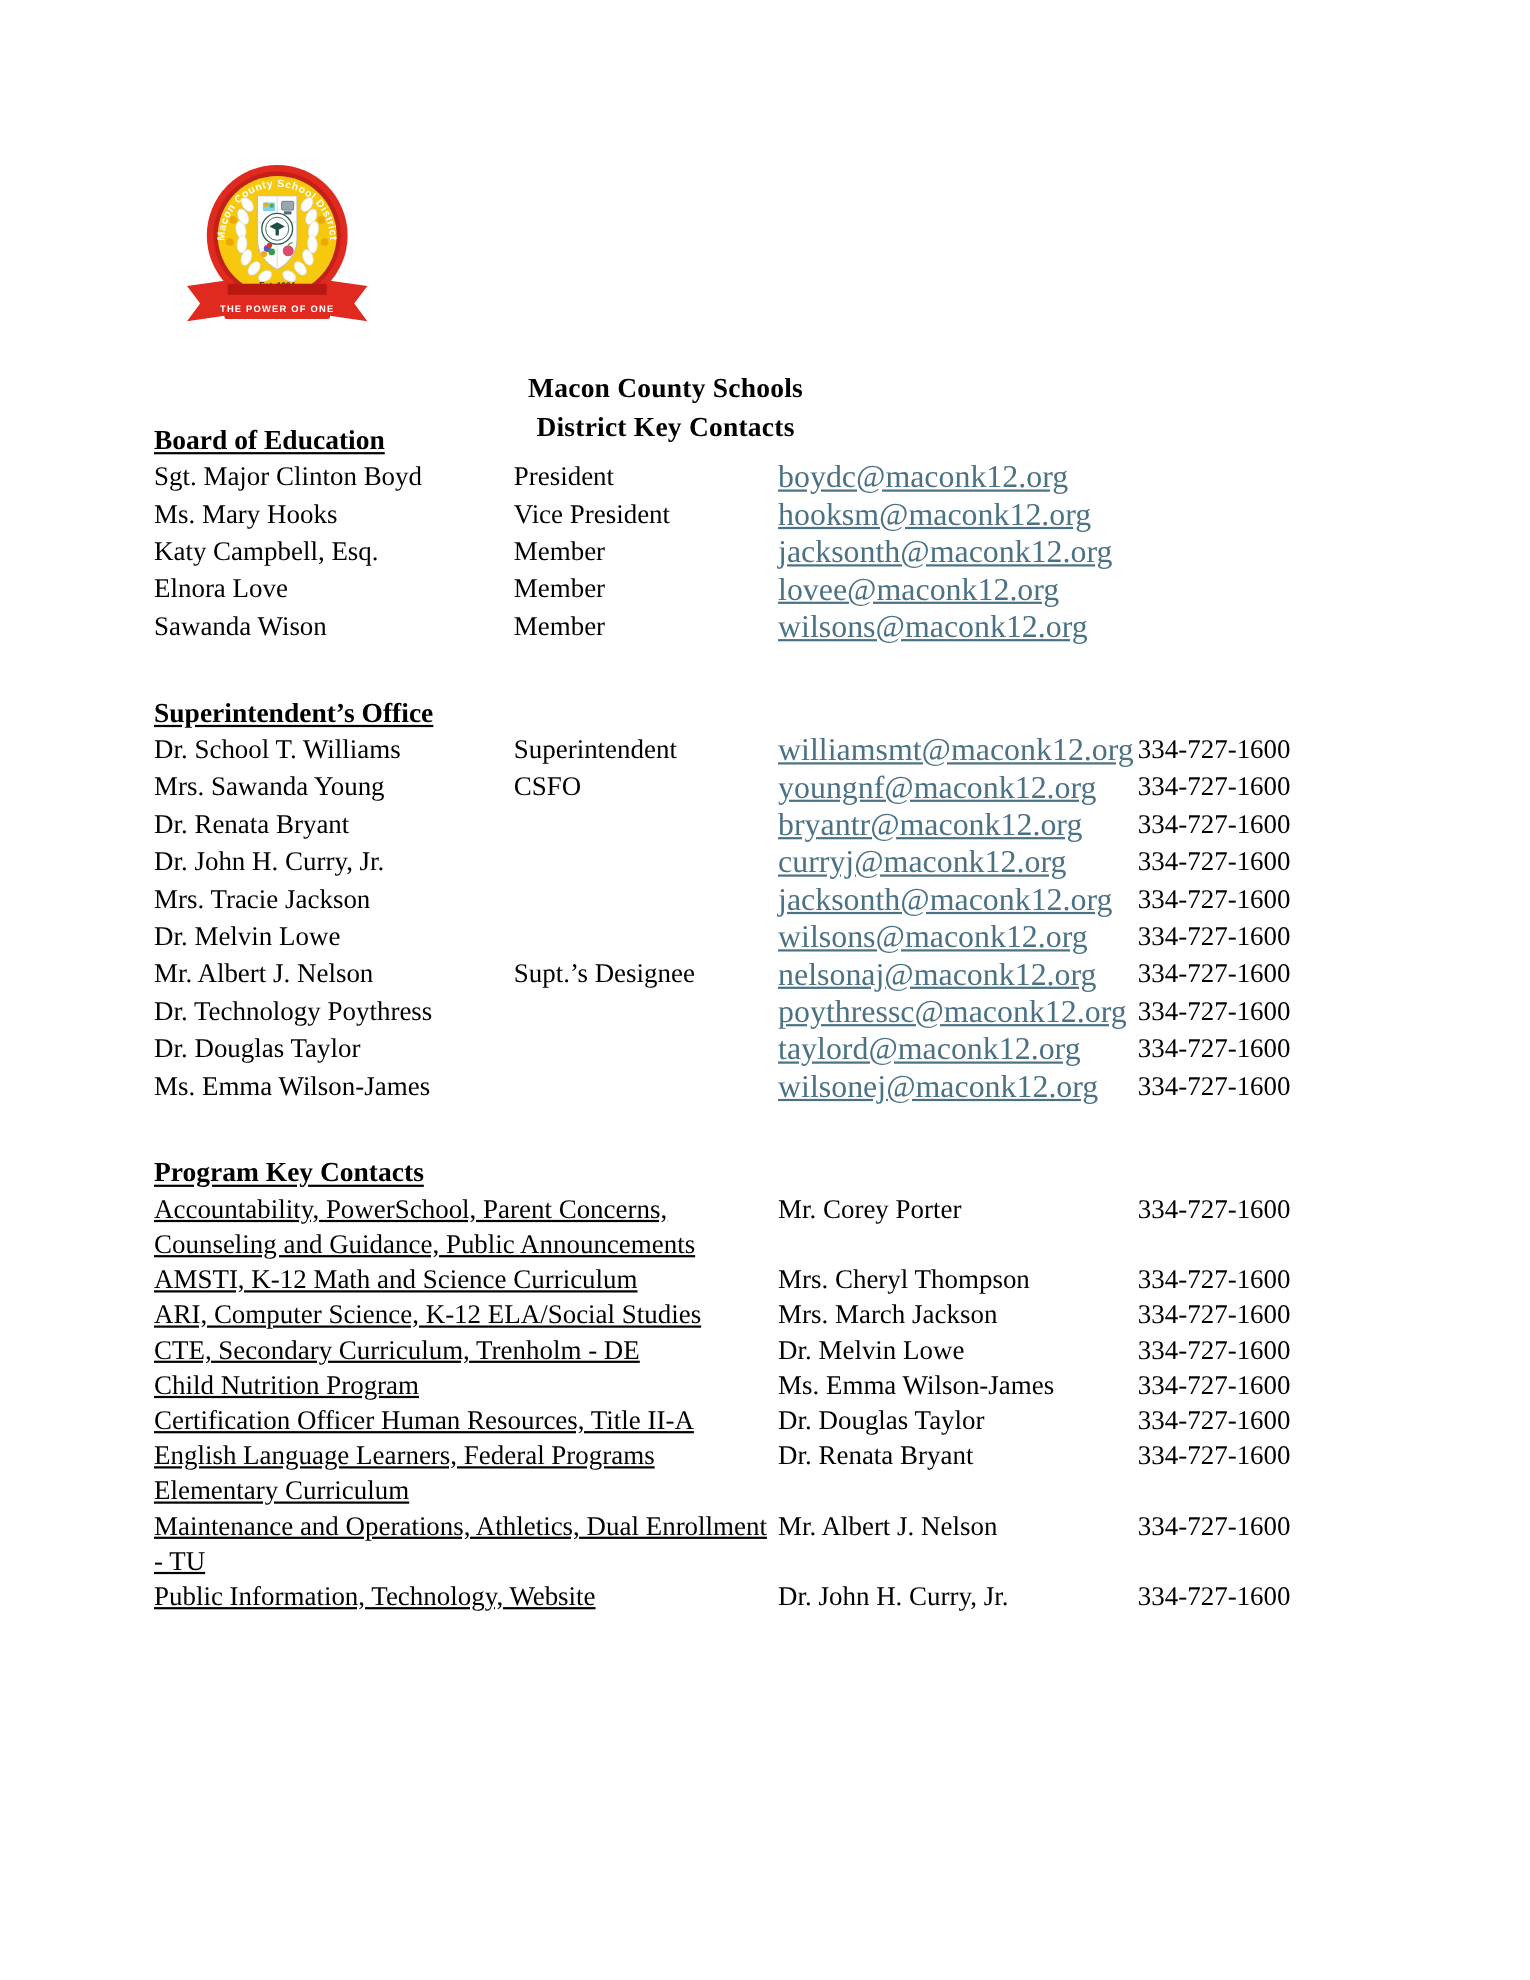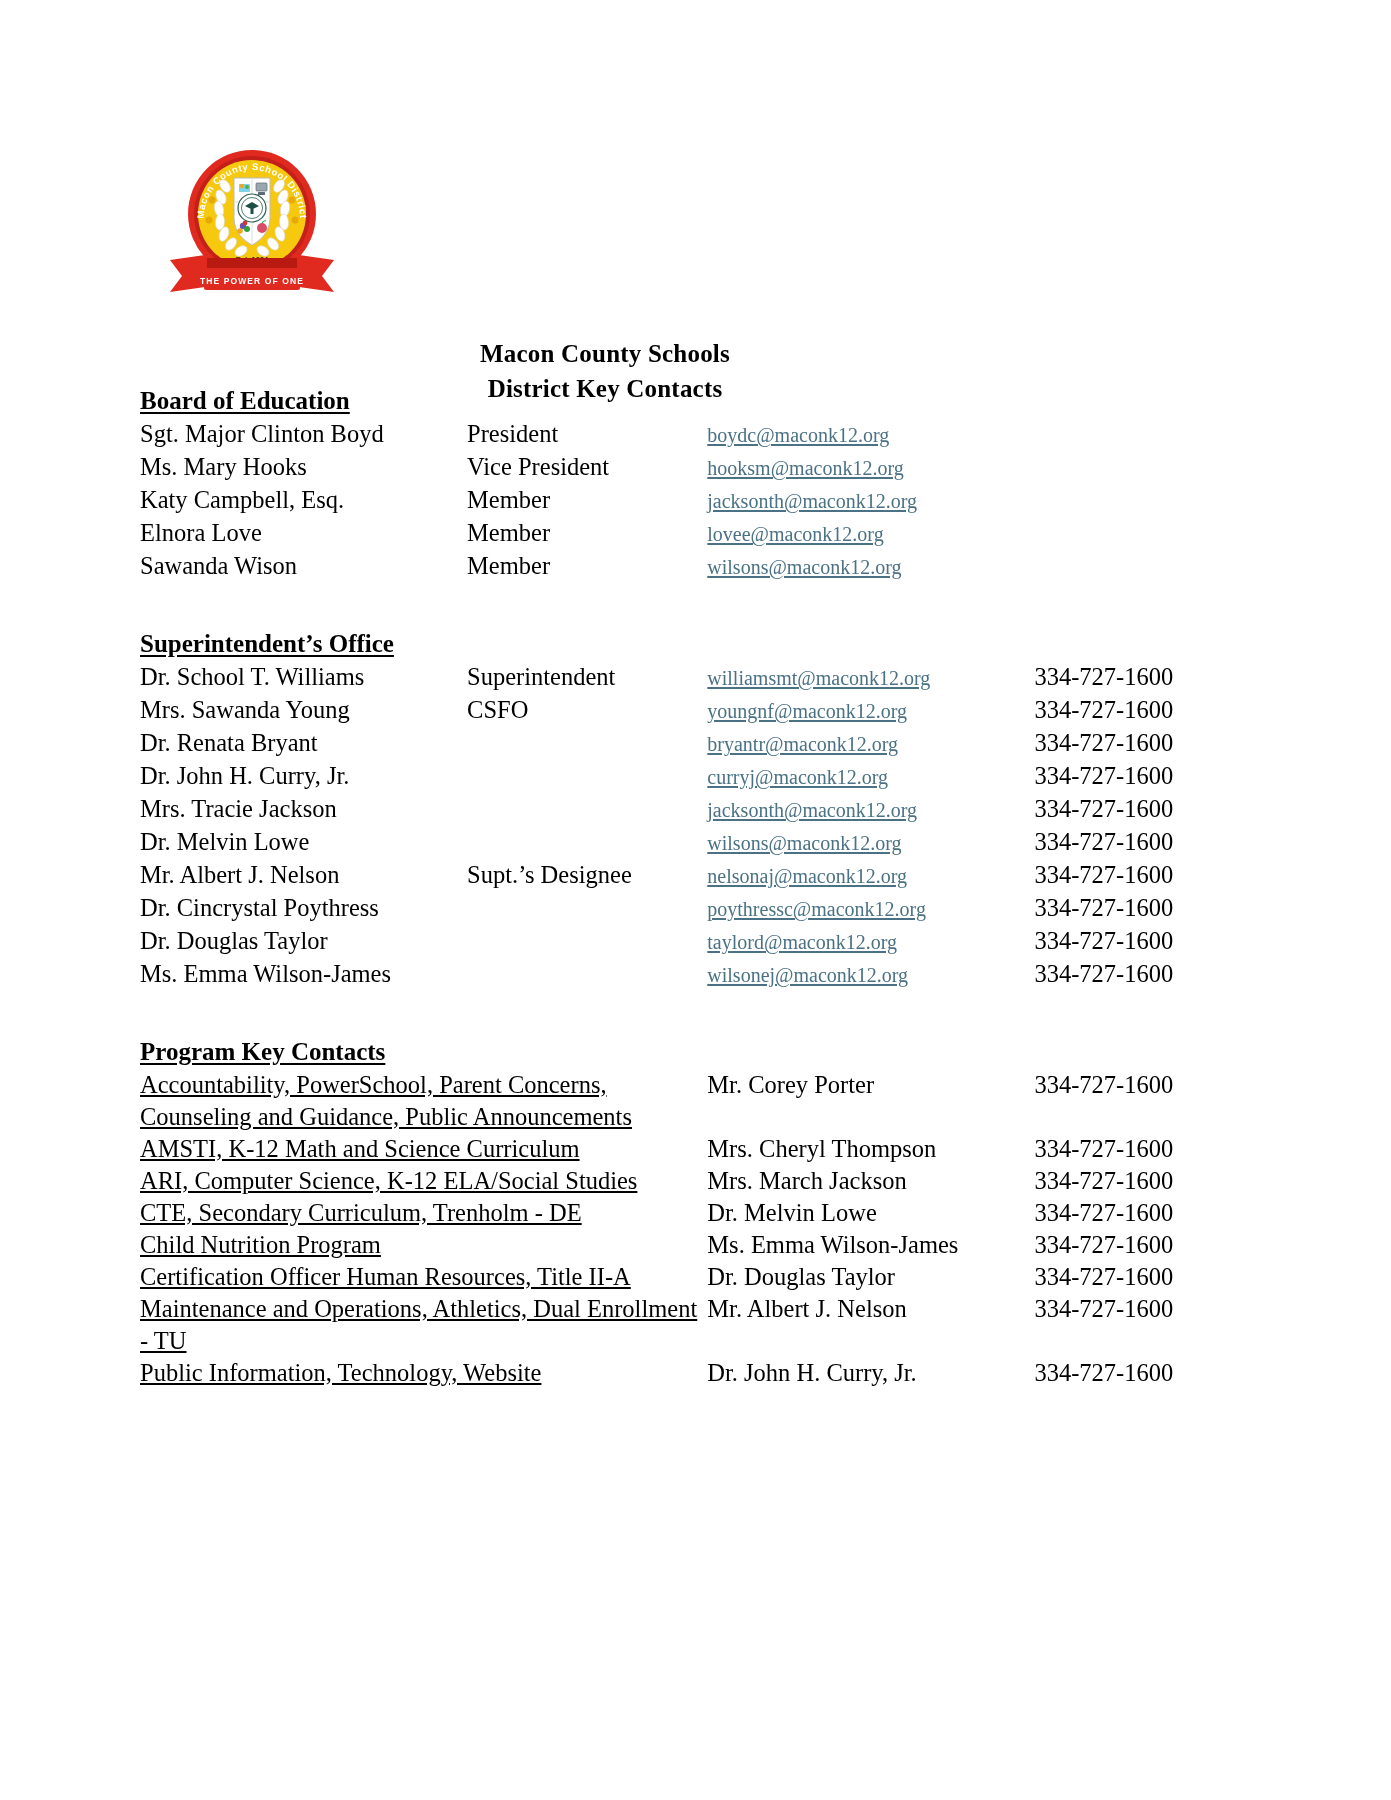--- a/index.html
+++ b/index.html
@@ -85,21 +85,21 @@
 
   
   .col-prog  { width: 503px; white-space: normal !important; text-decoration: underline; }
   .col-pname { width: 290px; }
   .col-pphone{ width: 200px; }
 
   a.email {
     color: #4a7184;
     text-decoration: underline;
     text-underline-offset: 2px;
-    font-size: 20px;
+    font-size: 29px;
   }
   .phone { font-size: 24.5px; }
   .gap-md { height: 44px; }
 </style>
 </head>
 <body>
 
 <div class="page">
 
   <div class="logo-wrap">
@@ -273,21 +273,21 @@
             <td><a class="email" href="#">wilsons@maconk12.org</a></td>
             <td class="phone">334-727-1600</td>
           </tr>
           <tr>
             <td>Mr. Albert J. Nelson</td>
             <td>Supt.’s Designee</td>
             <td><a class="email" href="#">nelsonaj@maconk12.org</a></td>
             <td class="phone">334-727-1600</td>
           </tr>
           <tr>
-            <td>Dr. Cincrystal Poythress</td>
+            <td>Dr. Technology Poythress</td>
             <td></td>
             <td><a class="email" href="#">poythressc@maconk12.org</a></td>
             <td class="phone">334-727-1600</td>
           </tr>
           <tr>
             <td>Dr. Douglas Taylor</td>
             <td></td>
             <td><a class="email" href="#">taylord@maconk12.org</a></td>
             <td class="phone">334-727-1600</td>
           </tr>
@@ -336,20 +336,25 @@
             <td class="col-prog">Child Nutrition Program</td>
             <td>Ms. Emma Wilson-James</td>
             <td class="phone">334-727-1600</td>
           </tr>
           <tr>
             <td class="col-prog">Certification Officer Human Resources, Title II-A</td>
             <td>Dr. Douglas Taylor</td>
             <td class="phone">334-727-1600</td>
           </tr>
           <tr>
+            <td class="col-prog">English Language Learners, Federal Programs Elementary Curriculum</td>
+            <td>Dr. Renata Bryant</td>
+            <td class="phone">334-727-1600</td>
+          </tr>
+          <tr>
             <td class="col-prog">Maintenance and Operations, Athletics, Dual Enrollment - TU</td>
             <td>Mr. Albert J. Nelson</td>
             <td class="phone">334-727-1600</td>
           </tr>
           <tr>
             <td class="col-prog">Public Information, Technology, Website</td>
             <td>Dr. John H. Curry, Jr.</td>
             <td class="phone">334-727-1600</td>
           </tr>
         </tbody>

